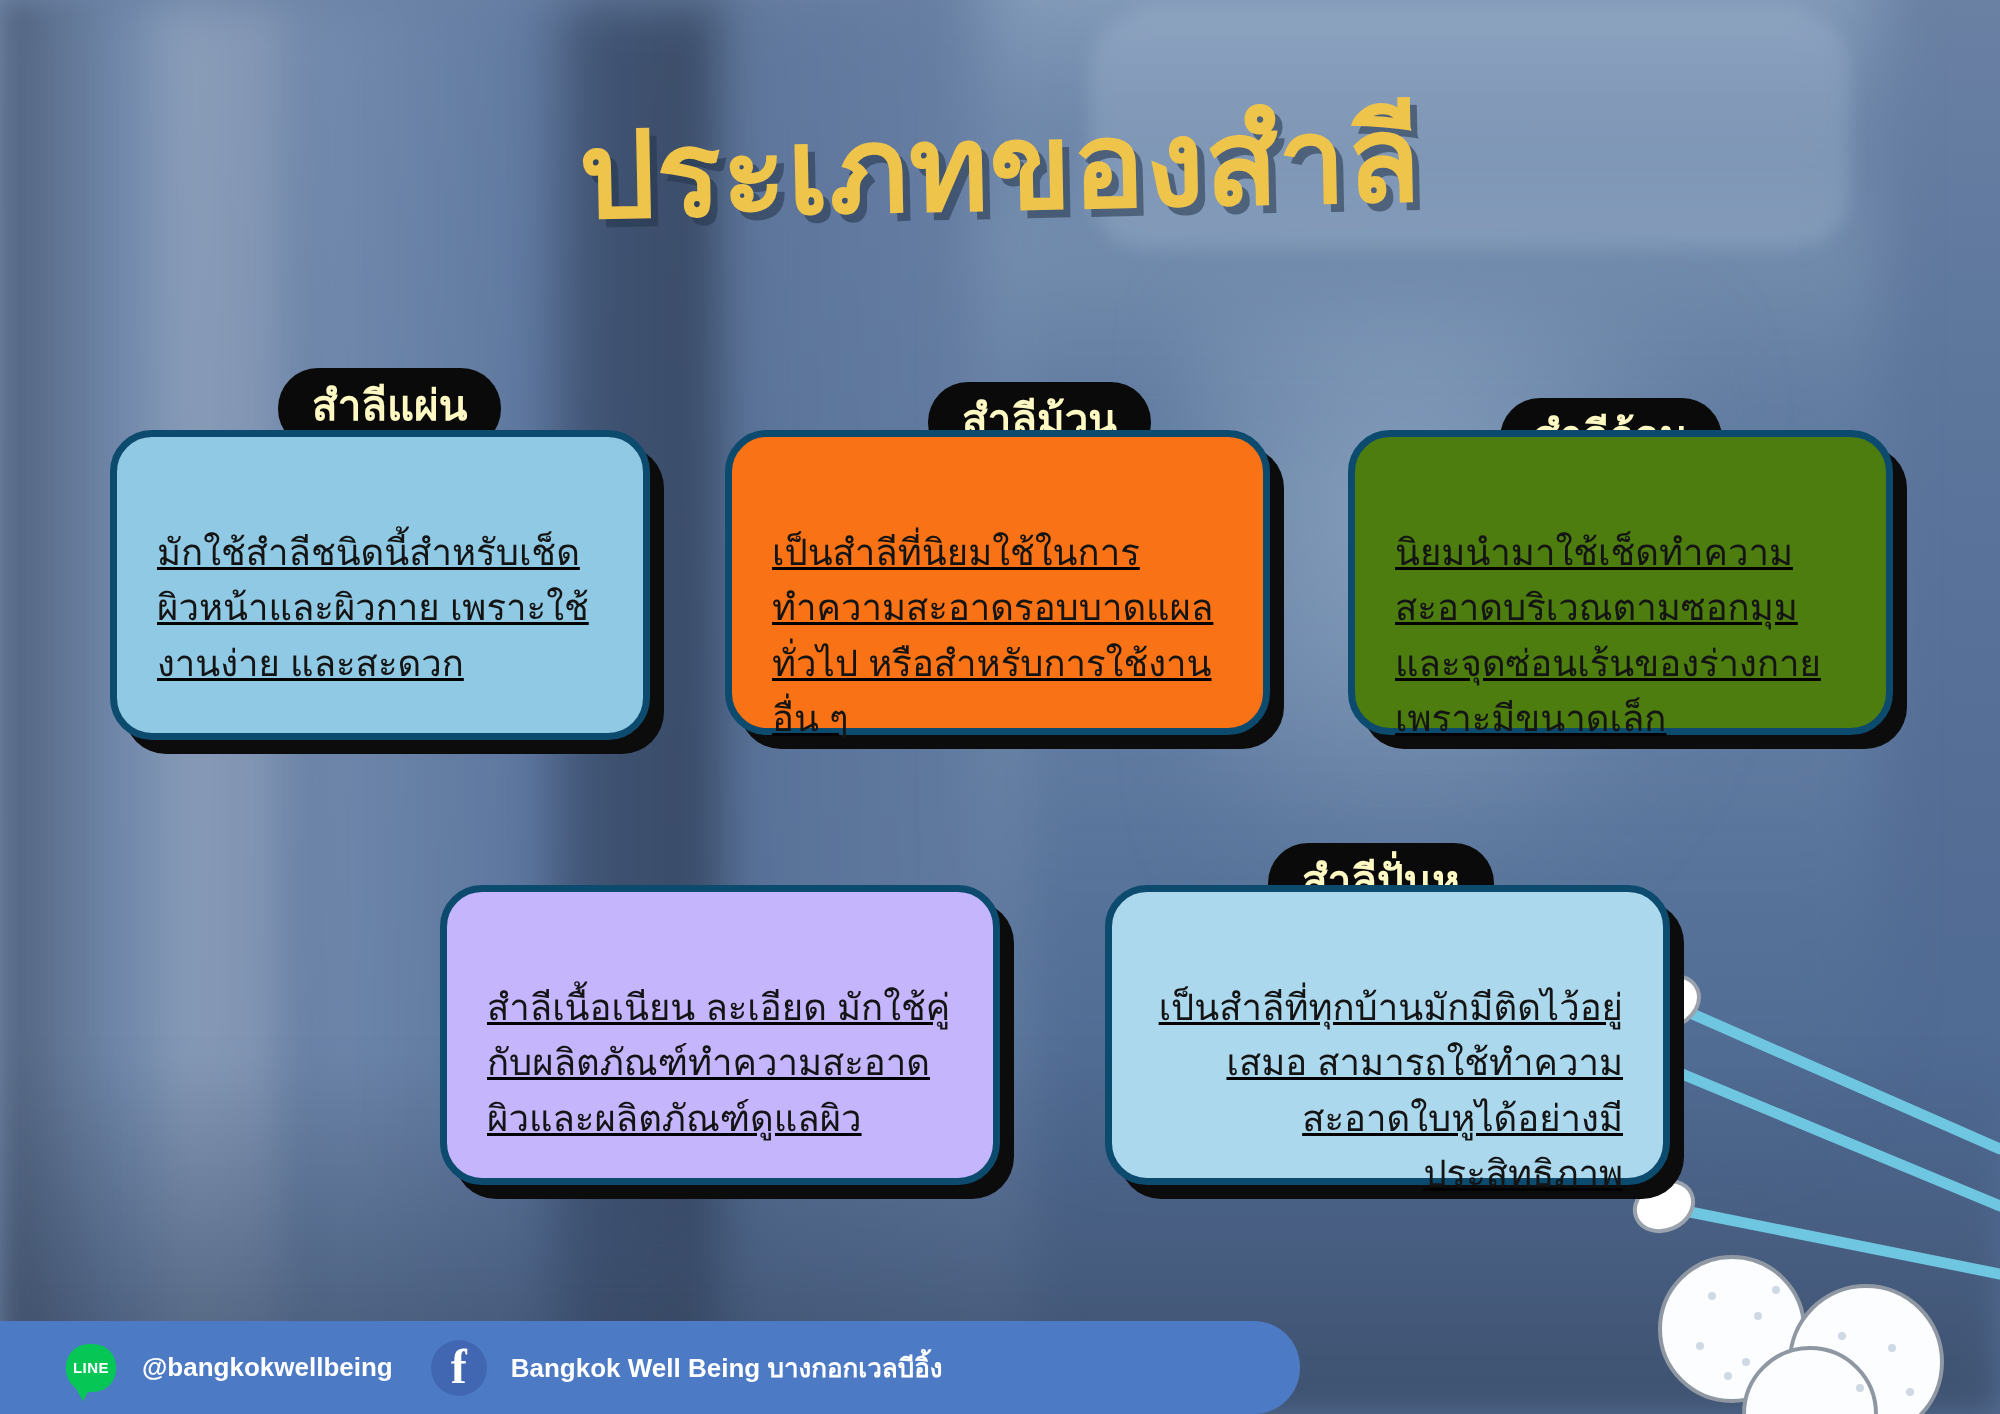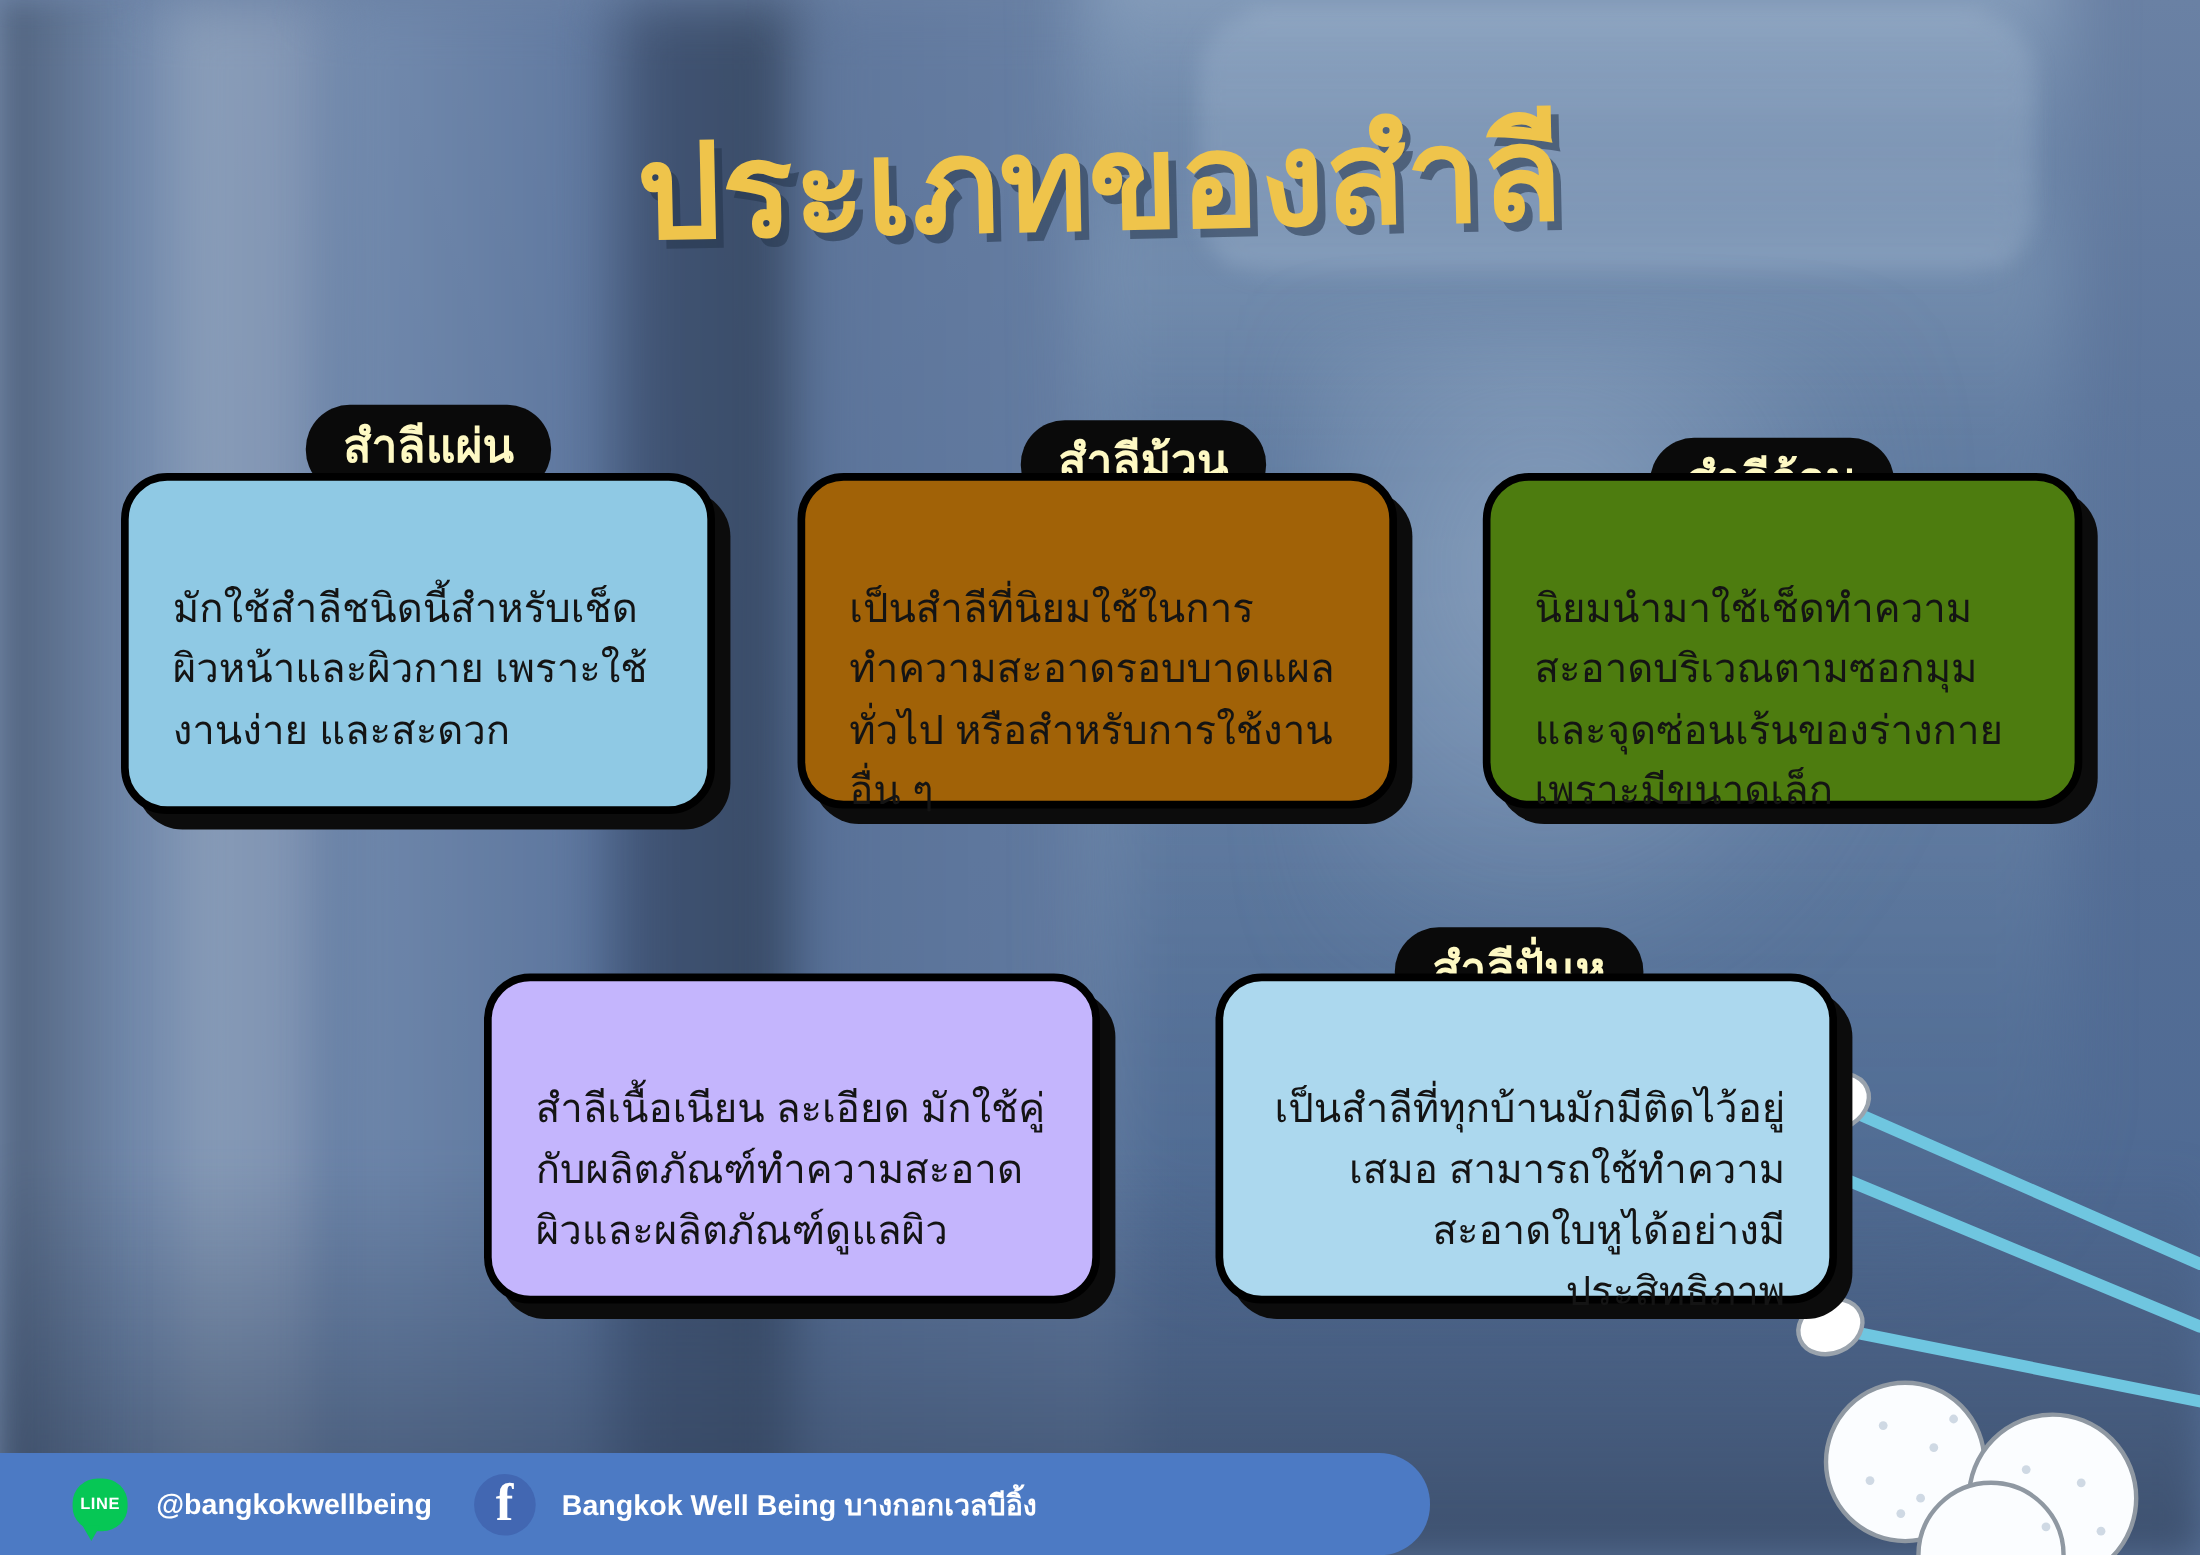--- a/index.html
+++ b/index.html
@@ -76,21 +76,21 @@
   
   .card {
     position:absolute; z-index:6;
   }
   .card-shadow {
     position:absolute; left:14px; top:16px; right:-14px; bottom:-14px;
     background:#0c0c0c; border-radius:42px;
   }
   .card-box {
     position:absolute; inset:0;
-    border:7px solid #000000; border-radius:42px;
+    border:7px solid #0c4a6e; border-radius:42px;text-decoration:underline;
   }
   .card-text {
     position:relative; z-index:2;
     padding:88px 40px 34px 40px;
     font-size:36.5px; line-height:1.52; color:#141414;
   }
   .badge {
     position:absolute; z-index:4;
     background:#0a0a0a; color:#fef9c3;
     font-size:42px; font-weight:bold;
@@ -99,21 +99,21 @@
     white-space:nowrap;
     line-height:1.25;
   }
 
   
   #card1 { left:110px;  top:430px;  width:540px; height:310px; }
   #card1 .card-box { background:#8FC9E4; }
   #badge1 { left:278px; top:368px; }
 
   #card2 { left:725px;  top:430px;  width:545px; height:305px; }
-  #card2 .card-box { background:#a16207; }
+  #card2 .card-box { background:#f97316; }
   #badge2 { left:928px; top:382px; }
 
   #card3 { left:1348px; top:430px;  width:545px; height:305px; }
   #card3 .card-box { background:#4d7c0f; }
   #badge3 { left:1500px; top:398px; }
 
   #card4 { left:440px;  top:885px;  width:560px; height:300px; }
   #card4 .card-box { background:#c4b5fd; }
   #badge4 { left:612px; top:843px;margin-top:48px; }
 

